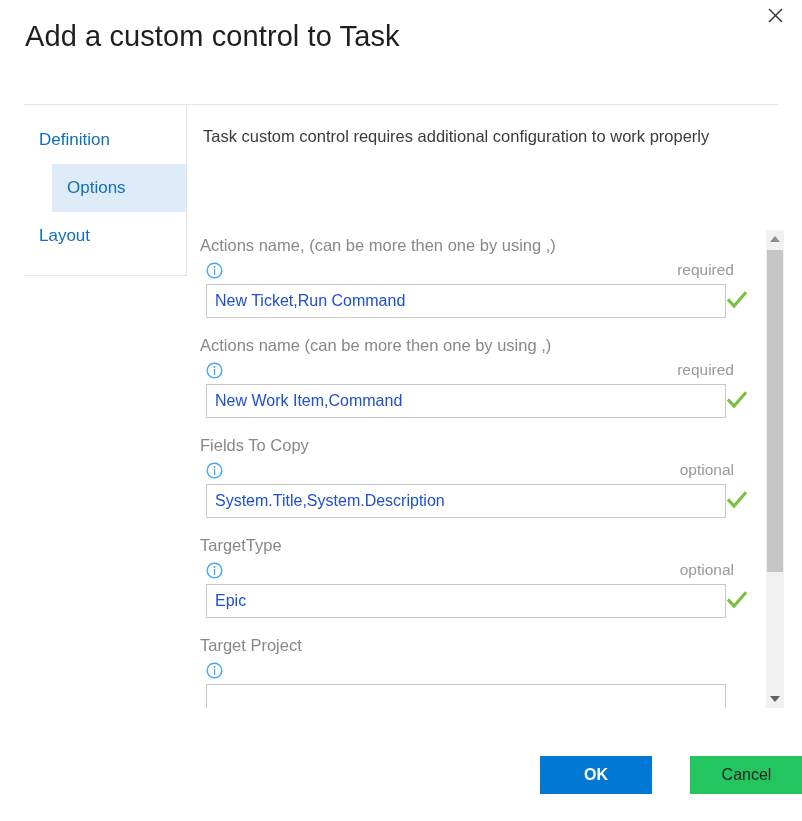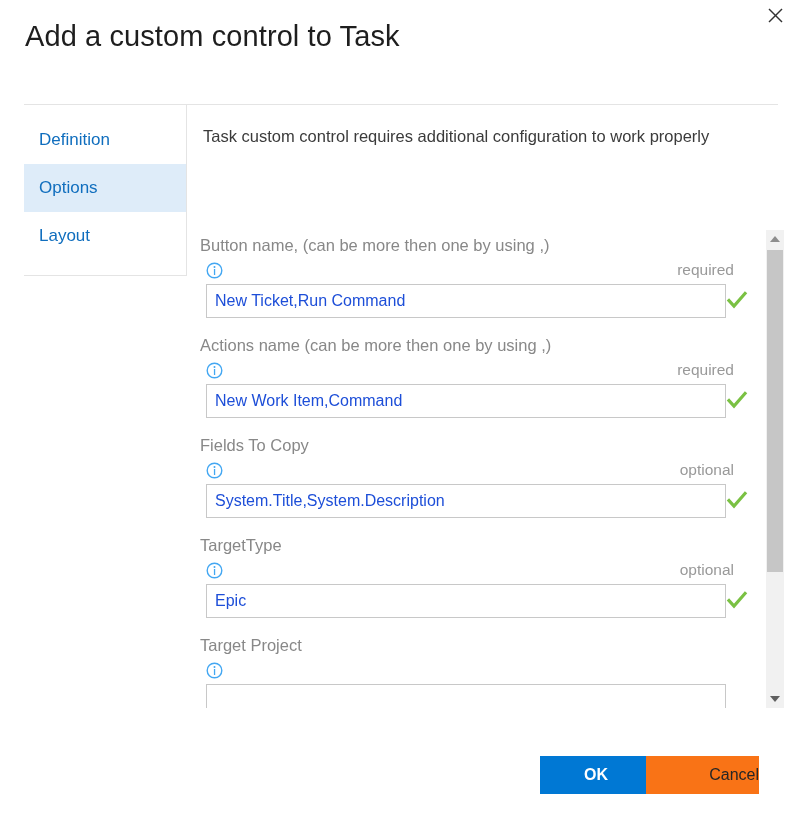--- a/index.html
+++ b/index.html
@@ -71,20 +71,21 @@
     padding-left: 15px;
     font-size: 17px;
     color: #106ebe;
     cursor: pointer;
     box-sizing: border-box;
     white-space: nowrap;
   }
   .pivot-item.selected {
     background: #deecf9;
     color: #106ebe;
+    margin-left: 28px;
   }
 
   
   .pivot-content {
     position: absolute;
     left: 164px;
     top: 0;
     right: 0;
     bottom: 0;
   }
@@ -230,25 +231,24 @@
     padding: 0;
   }
   .btn-ok {
     left: 540px;
     width: 112px;
     background: #0078d4;
     color: #ffffff;
     font-weight: bold;
   }
   .btn-cancel {
-    left: 646px;
+    left: 690px;
     width: 113px;
-    background: #f97316;
+    background: #22c55e;
     color: #262626;
-    text-align: right;
   }
 </style>
 </head>
 <body>
 
 <div class="dialog-header">
   <button class="close-btn" aria-label="Close">
     <svg width="15" height="15" viewBox="0 0 15 15">
       <line x1="1" y1="1" x2="14" y2="14" stroke="#333333" stroke-width="1.4"></line>
       <line x1="14" y1="1" x2="1" y2="14" stroke="#333333" stroke-width="1.4"></line>
@@ -272,21 +272,21 @@
   </div>
 
   <div class="pivot-content">
 
     <div class="content-desc">Task custom control requires additional configuration to work properly</div>
 
     <div class="options-scroll">
       <div class="options-inner">
 
         <div class="field">
-          <div class="field-label">Button name, (can be more then one by using ,)</div>
+          <div class="field-label">Actions name, (can be more then one by using ,)</div>
           <div class="field-meta">
             <span class="info-icon">
               <svg width="17" height="17" viewBox="0 0 17 17">
                 <circle cx="8.5" cy="8.5" r="7.3" fill="none" stroke="#43a7f2" stroke-width="1.4"></circle>
                 <circle cx="8.5" cy="5" r="1" fill="#43a7f2"></circle>
                 <rect x="7.9" y="7" width="1.3" height="6" fill="#43a7f2"></rect>
               </svg>
             </span>
             <span class="req-label">required</span>
           </div>

